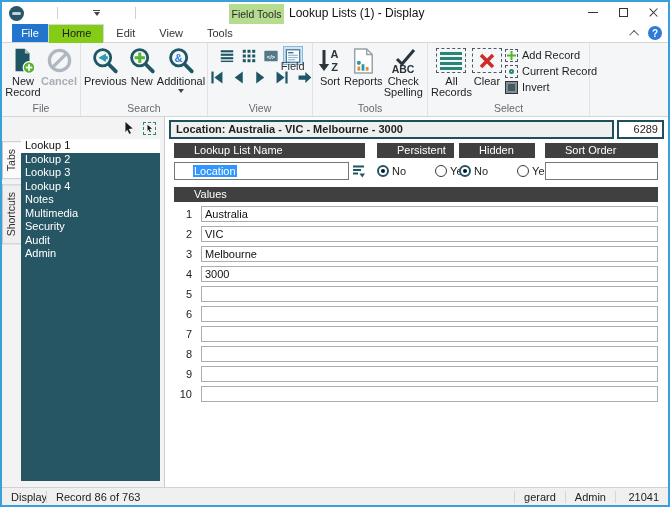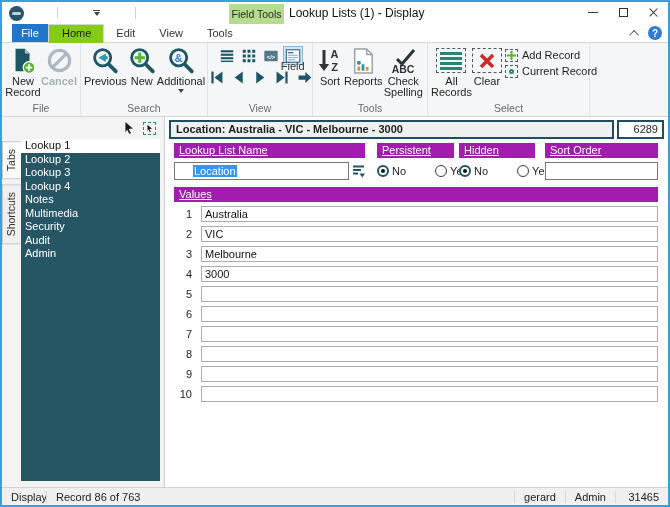--- a/index.html
+++ b/index.html
@@ -86,21 +86,21 @@
                  line-height:15px; padding:0 5px; white-space:nowrap; overflow:hidden; }
   .record-num { width:47px; border:2px solid #1d4f5e; background:#fff; font-size:11px; line-height:15px;
                 text-align:right; padding:0 4px; }
 
   .form { padding:2px 10px 0 9px; display:flex; flex-direction:column; flex:1; min-height:0; }
   .form-cols { display:flex; align-items:center; }
   .col-name { width:191px; flex:none; display:flex; align-items:center; }
   .col-pers { width:77px; flex:none; margin-left:12px; display:flex; align-items:center; }
   .col-hidden { width:76px; flex:none; margin-left:5px; display:flex; align-items:center; }
   .col-sort { flex:1; margin-left:10px; display:flex; align-items:center; }
-  .dk-header { background:#a21caf; color:#fff; font-size:11px; height:15px; line-height:15px; padding-left:5px; width:100%;text-decoration:underline; }
+  .dk-header { background:#404040; color:#fff; font-size:11px; height:15px; line-height:15px; padding-left:20px; width:100%; }
   .inputs-row { margin-top:4px; margin-bottom:7px; }
   .name-input { width:176px; height:18px; border:1px solid #767676; background:#fff; line-height:16px; padding-left:18px; overflow:hidden; }
   .sel-text { background:#3297fd; color:#fff; padding:0 1px; }
   .ac-icon { margin-left:3px; }
   .radio-pair { display:flex; align-items:center; gap:29px; }
   .radio-opt { display:flex; align-items:center; gap:3px; }
   .radio { width:12px; height:12px; border-radius:50%; border:1.5px solid #3a3a3a; background:#fff;
            display:flex; align-items:center; justify-content:center; flex:none; }
   .radio.checked { border-color:#1f5666; border-width:2px; }
   .radio.checked::after { content:""; width:4px; height:4px; border-radius:50%; background:#111; }
@@ -381,20 +381,26 @@
                 </svg>
             </span>
             <span>Add Record</span>
           </div>
           <div class="mini-item">
             <span class="mini-ic dash-s">
                 <span class="ring"></span>
               </span>
             <span>Current Record</span>
           </div>
+          <div class="mini-item">
+            <span class="mini-ic">
+                <span class="invert-sq"></span>
+              </span>
+            <span>Invert</span>
+          </div>
         </div>
       </div>
       <div class="rgroup-label">Select</div>
     </div>
 
     <div style="flex:1;"></div>
   </div>
 
   <div class="content">
 
@@ -546,16 +552,16 @@
   <div class="statusbar">
     <span class="sb-item" style="width:44px;">Display</span>
     <span class="sb-sep"></span>
     <span class="sb-item">Record 86 of 763</span>
     <span class="sb-spacer"></span>
     <span class="sb-sep"></span>
     <span class="sb-item">gerard</span>
     <span class="sb-sep"></span>
     <span class="sb-item">Admin</span>
     <span class="sb-sep"></span>
-    <span class="sb-item" style="width:52px;text-align:right;">31465</span>
+    <span class="sb-item" style="width:52px;text-align:right;">21041</span>
   </div>
 
 </div>
 
 </body></html>

